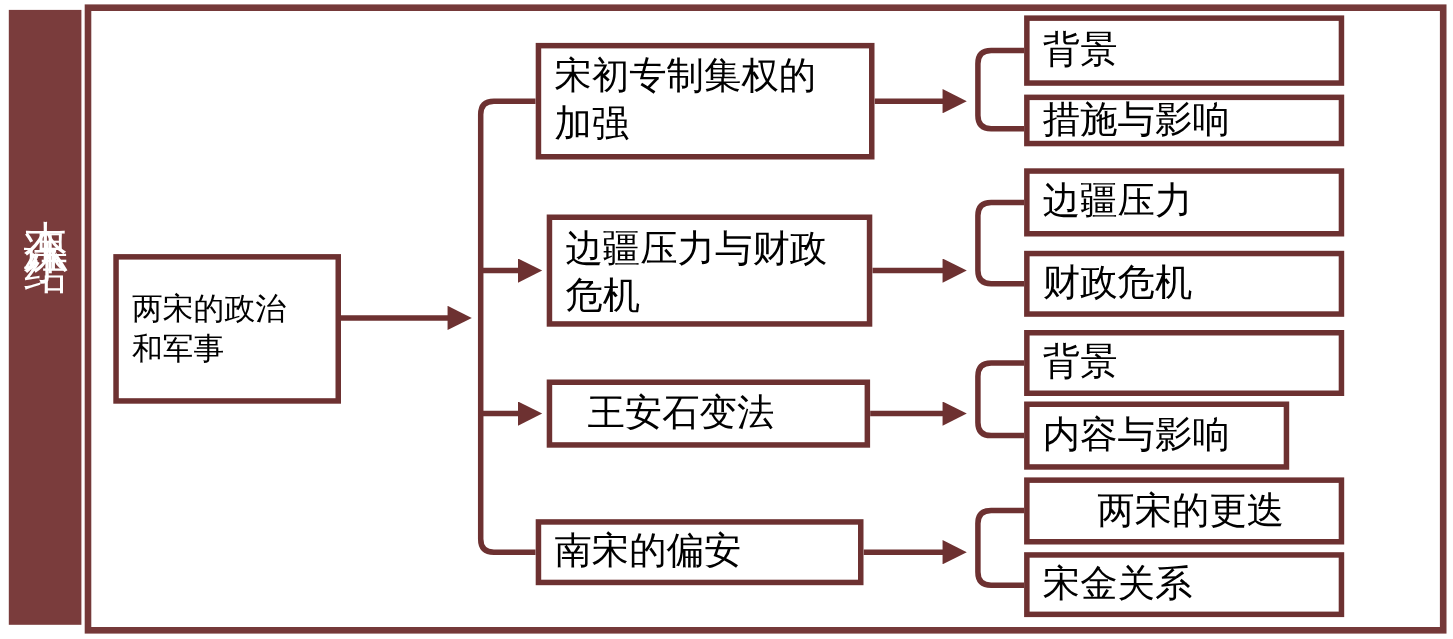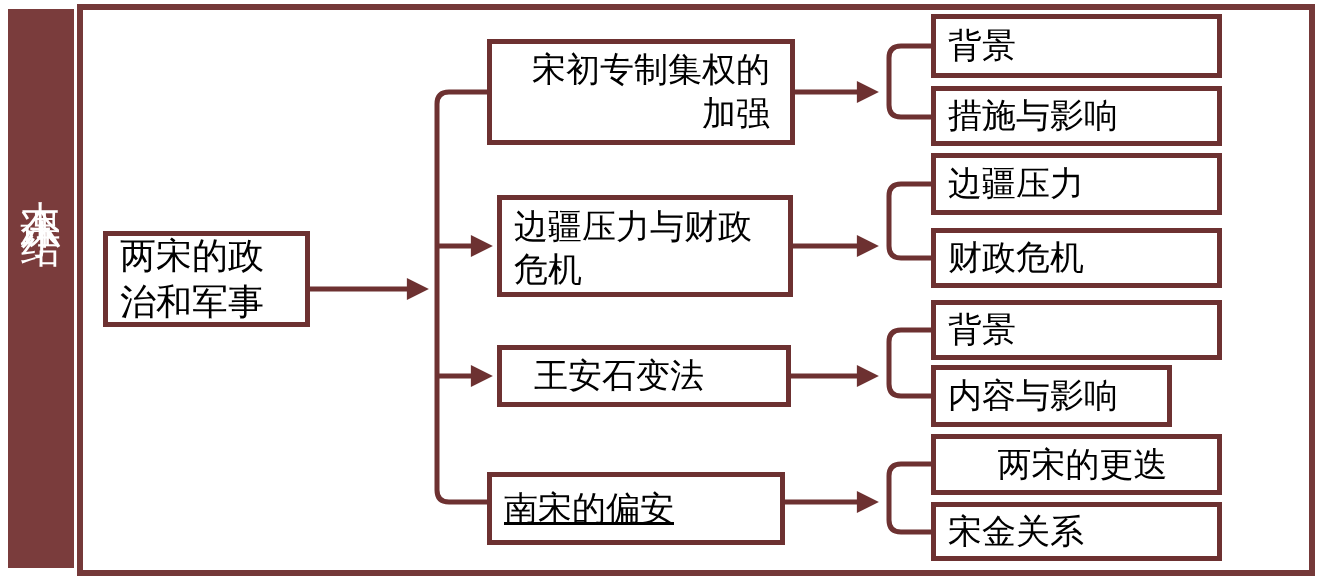--- a/index.html
+++ b/index.html
@@ -54,27 +54,27 @@
     box-sizing: border-box;
     border: 5px solid #6d3131;
     background: #ffffff;
     color: #000000;
     font-size: 34px;
     line-height: 1.28;
     display: flex;
     align-items: center;
     padding-left: 12px;
   }
-  .node-root   { left: 103px; top: 231px; width: 207px; height: 96px; font-size: 36px; padding-right: 28px; }
-  .node-b1     { left: 487px; top:  39px; width: 308px; height: 106px; padding-right: 20px; text-align: right; }
+  .node-root   { left: 103px; top: 231px; width: 207px; height: 136px; font-size: 28px; padding-right: 28px; }
+  .node-b1     { left: 487px; top:  39px; width: 308px; height: 106px; padding-right: 20px; }
   .node-b2     { left: 497px; top: 195px; width: 296px; height: 102px; padding-right: 16px; align-items: flex-end; }
   .node-b3     { left: 497px; top: 345px; width: 294px; height:  62px; padding-left: 32px; }
-  .node-b4     { left: 487px; top: 472px; width: 298px; height:  73px; text-decoration: underline; }
+  .node-b4     { left: 487px; top: 472px; width: 298px; height:  60px; }
   .node-l1a    { left: 931px; top:  14px; width: 291px; height:  64px; }
-  .node-l1b    { left: 931px; top:  86px; width: 291px; height:  60px; }
+  .node-l1b    { left: 931px; top:  86px; width: 291px; height:  47px; }
   .node-l2a    { left: 931px; top: 153px; width: 291px; height:  62px; }
   .node-l2b    { left: 931px; top: 228px; width: 291px; height:  60px; }
   .node-l3a    { left: 931px; top: 300px; width: 291px; height:  60px; }
   .node-l3b    { left: 931px; top: 365px; width: 241px; height:  62px; }
   .node-l4a    { left: 931px; top: 434px; width: 291px; height:  61px; justify-content: center; }
   .node-l4b    { left: 931px; top: 502px; width: 291px; height:  59px; }
 </style>
 </head>
 <body>
 

